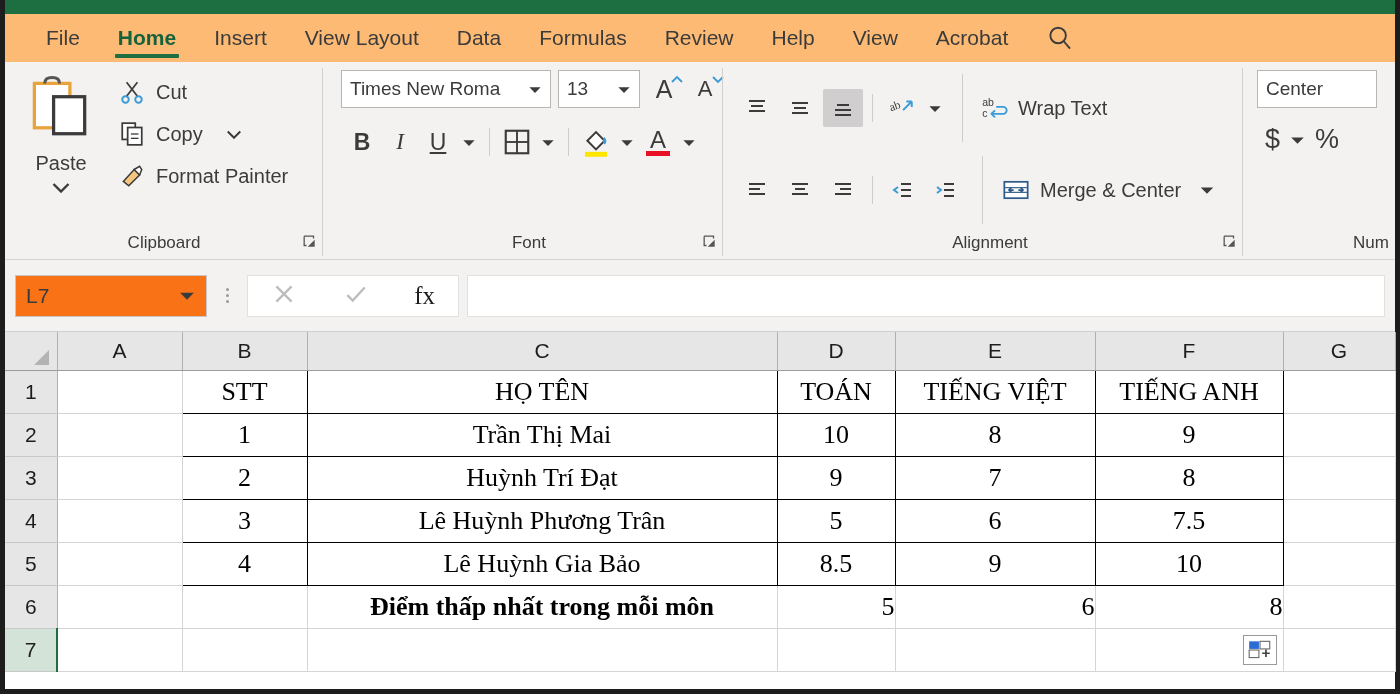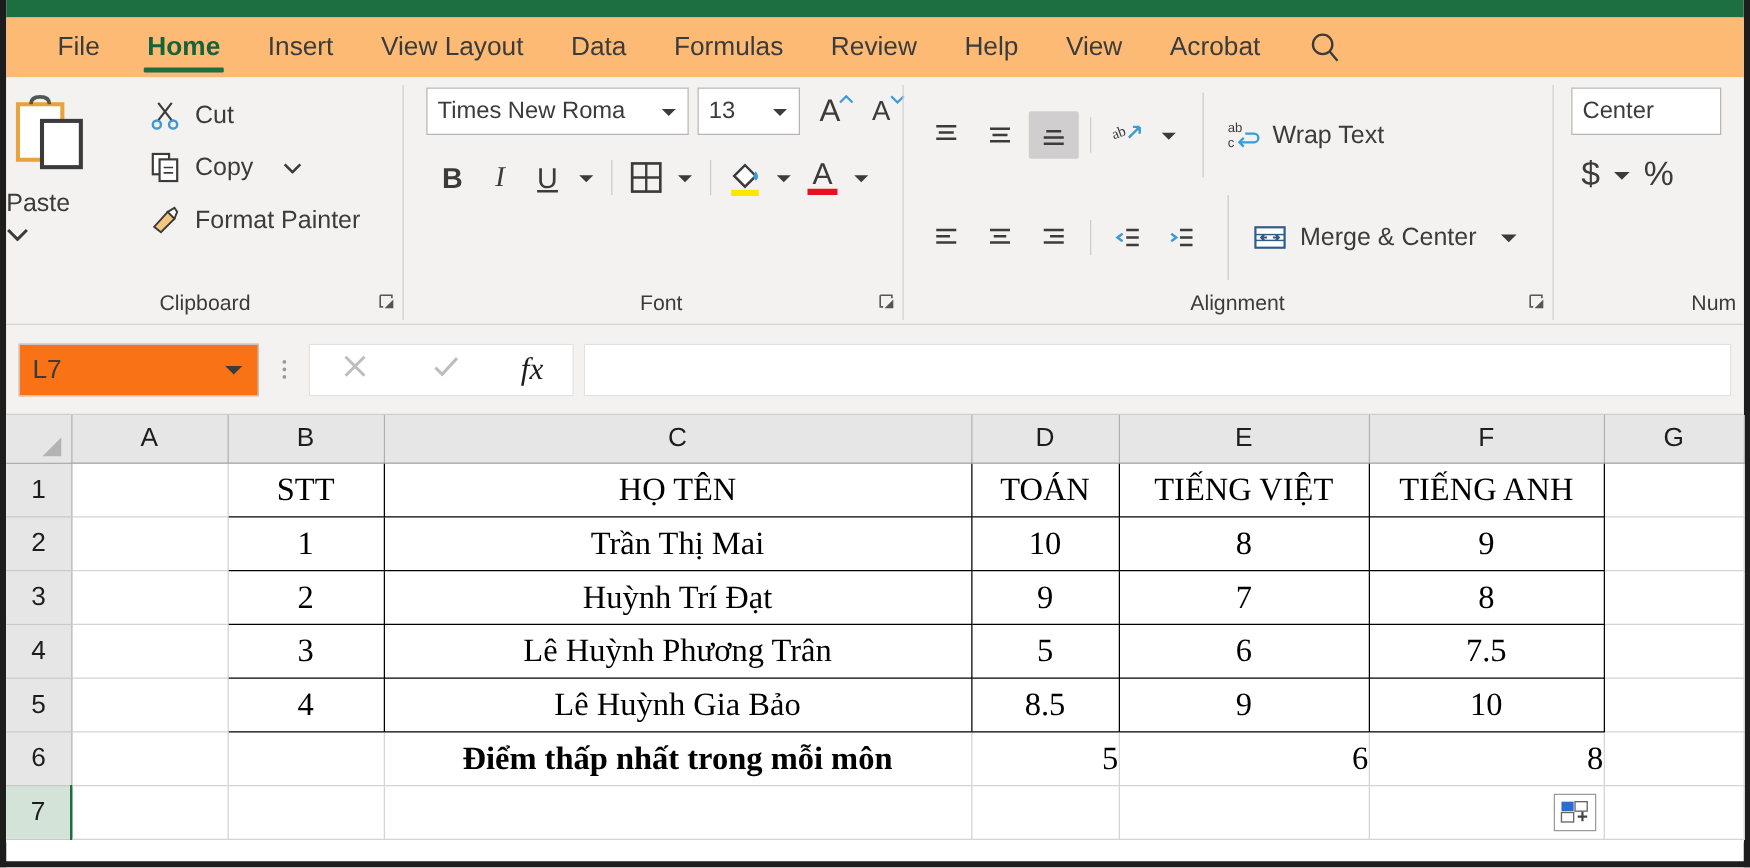--- a/index.html
+++ b/index.html
@@ -28,21 +28,21 @@
             border-bottom:1px solid #d6d4d2; display:flex; }
   .grp { position:relative; height:198px; display:flex; flex-direction:column; }
   .grp-body { flex:1; display:flex; align-items:flex-start; padding-top:8px; }
   .grp-label { height:34px; display:flex; align-items:center; justify-content:center;
                font-size:17px; color:#3b3b3b; position:relative; }
   .grp-sep { position:absolute; top:6px; bottom:4px; right:0; width:1px; background:#d2d0ce; }
   .dlg { position:absolute; right:6px; top:8px; width:14px; height:14px; }
 
   
   .g-clip { width:318px; }
-  .paste { width:112px; display:flex; flex-direction:column; align-items:flex-start;
+  .paste { width:112px; display:flex; flex-direction:column; align-items:center;
            padding-top:6px; }
   .paste-lbl { font-size:20px; color:#3b3b3b; margin-top:2px; }
   .clipcol { display:flex; flex-direction:column; padding-top:8px; gap:14px; }
   .cmd { display:flex; align-items:center; font-size:20px; color:#3b3b3b; gap:9px; }
   .cmd .ic { width:30px; height:28px; display:flex; align-items:center; justify-content:center; }
 
   
   .g-font { width:400px; padding-left:12px; }
   .fontrow1 { display:flex; align-items:center; gap:7px; padding-left:6px; }
   .fontname { width:210px; height:38px; background:#fff; border:1px solid #b8b6b4;
@@ -456,21 +456,21 @@
         <i></i>
         <i></i>
       </div>
     <div class="fxgrp">
       <span><svg width="26" height="26" viewBox="0 0 24 24">
             <path d="M5 5 L19 19 M19 5 L5 19" stroke="#bdbdbd" stroke-width="2.2" fill="none"></path>
           </svg></span>
       <span><svg width="26" height="26" viewBox="0 0 24 24">
             <path d="M4 13 L9 18 L20 6" stroke="#bdbdbd" stroke-width="2.2" fill="none"></path>
           </svg></span>
-      <span style="font-family:'Liberation Serif',serif;font-style:italic;font-size:25px;color:#1d1d1d">fx</span>
+      <span style="font-family:'Liberation Serif',serif;font-size:25px;color:#1d1d1d">fx</span>
     </div>
     <div class="fxinput"></div>
   </div>
 
   <div class="gridwrap">
     <table class="sheet">
       <colgroup>
         <col style="width:52px">
           <col style="width:125px">
           <col style="width:125px">

